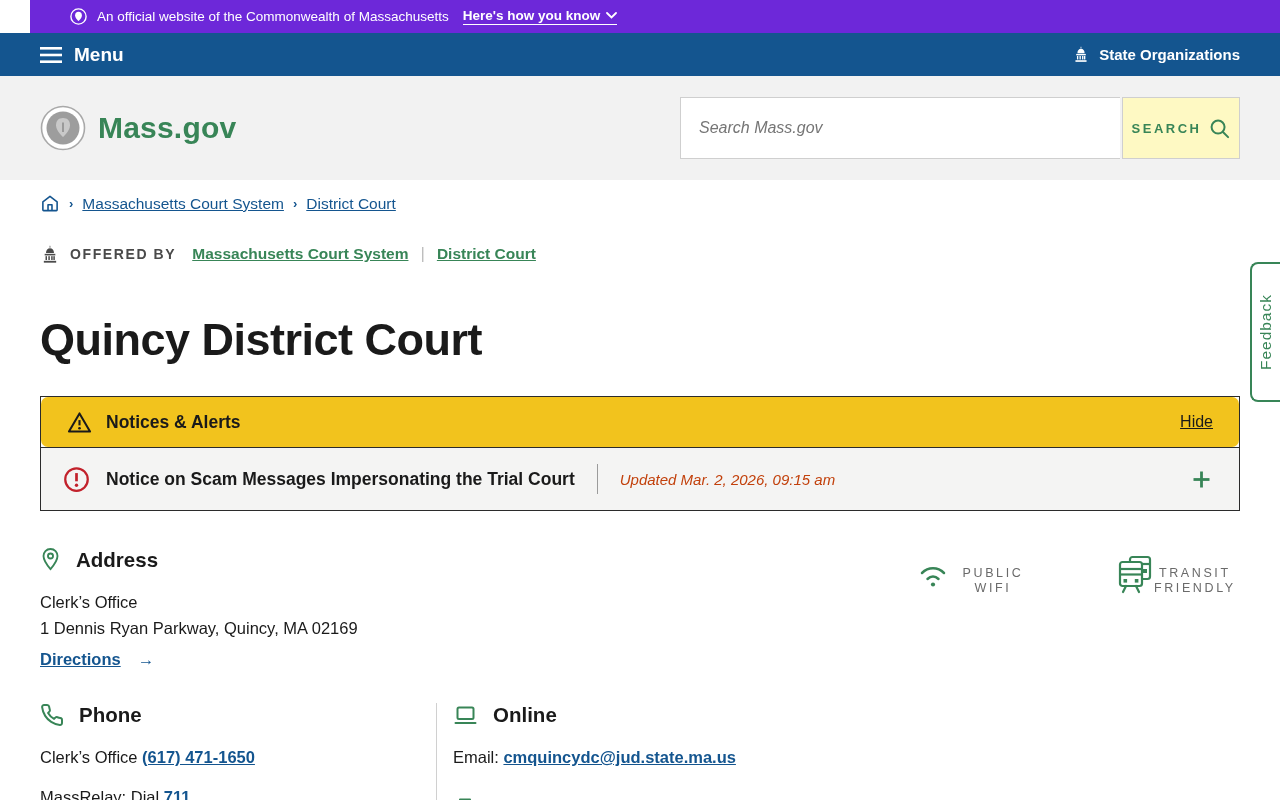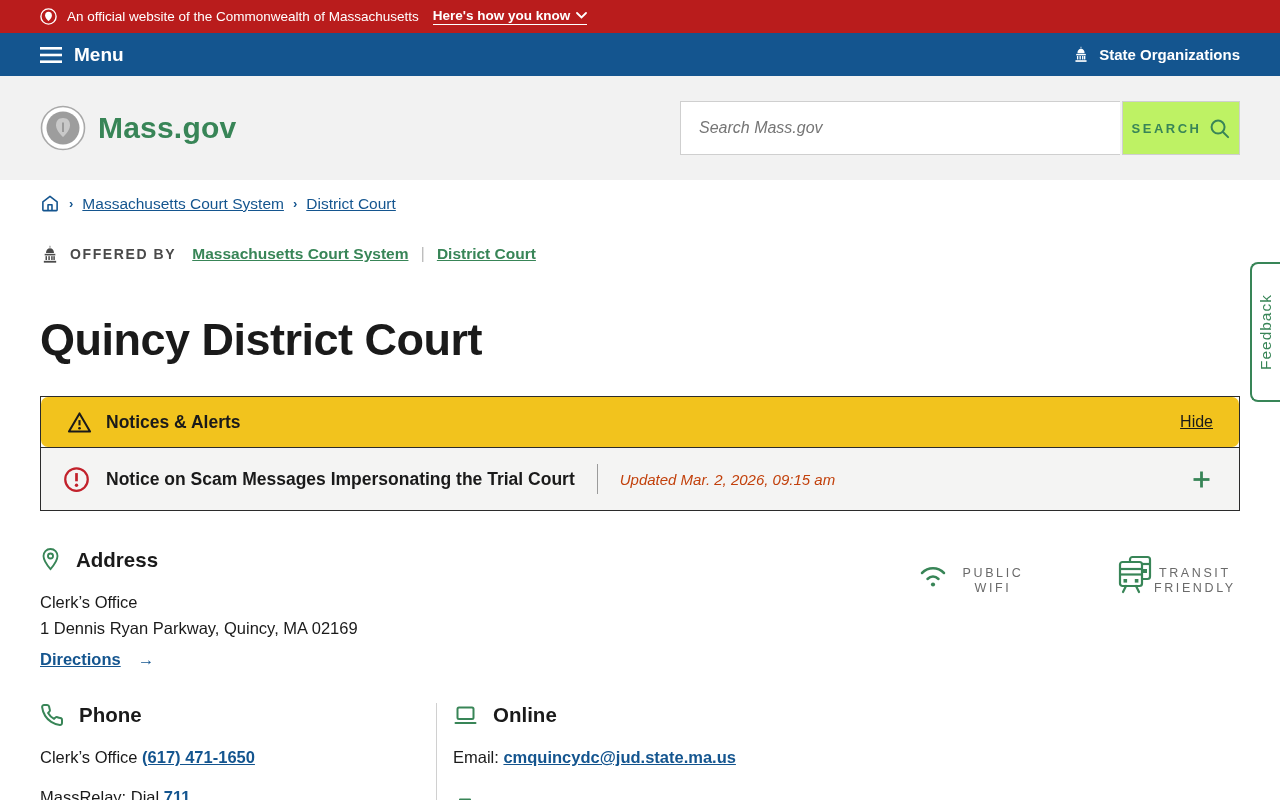--- a/index.html
+++ b/index.html
@@ -1,42 +1,42 @@
 <!DOCTYPE html>
 <html><head>
 <meta charset="utf-8">
 <style>
   * { margin:0; padding:0; box-sizing:border-box; }
   html,body { width:1280px; height:800px; overflow:hidden; background:#fff;
     font-family:"Liberation Sans", sans-serif; color:#1a1a1a; }
 
   
-  .gov-banner { height:33px; background:#b91c1c; display:flex; align-items:center;
-    padding:0 40px; color:#fff; font-size:13.5px; }
+  .gov-banner { height:33px; background:#6d28d9; display:flex; align-items:center;
+    padding:0 40px; color:#fff; font-size:13.5px;margin-left:30px; }
   .gov-banner .seal { margin-right:10px; display:flex; }
   .gov-banner .how { margin-left:14px; font-weight:bold; border-bottom:1px solid #fff;
     display:flex; align-items:center; gap:6px; cursor:pointer; padding-bottom:1px; }
 
   
   .main-nav { height:43px; background:#14558f; display:flex; align-items:center;
     justify-content:space-between; padding:0 40px; color:#fff; }
   .nav-left { display:flex; align-items:center; gap:12px; cursor:pointer; }
   .nav-left .menu-label { font-size:19px; font-weight:bold; }
   .nav-right { display:flex; align-items:center; gap:9px; cursor:pointer; font-size:15px; font-weight:bold; }
 
   
   .site-header { height:104px; background:#f2f2f2; display:flex; align-items:center;
     justify-content:space-between; padding:0 40px; }
   .logo { display:flex; align-items:center; gap:12px; cursor:pointer; }
   .logo-text { font-size:30px; font-weight:bold; color:#388557; letter-spacing:0.2px; }
-  .search-form { display:flex; align-items:stretch; height:54px; width:560px; }
+  .search-form { display:flex; align-items:stretch; height:62px; width:560px; }
   .search-input { flex:1; border:1px solid #cfcfcf; border-right:none; background:#fff;
     font-style:italic; font-size:16px; padding:0 18px; color:#1a1a1a; outline:none;
     font-family:"Liberation Sans", sans-serif; }
-  .search-btn { width:118px; background:#bef264; border:1px solid #cfcfcf; margin-left:2px;
+  .search-btn { width:118px; background:#fef9c3; border:1px solid #cfcfcf; margin-left:2px;
     display:flex; align-items:center; justify-content:center; gap:8px; cursor:pointer;
     color:#388557; font-size:13px; font-weight:bold; letter-spacing:2.5px;
     font-family:"Liberation Sans", sans-serif; }
 
   
   .content { padding:0 40px; }
 
   .breadcrumb { margin-top:14px; display:flex; align-items:center; gap:9px;
     font-size:15.5px; color:#14558f; }
   .breadcrumb a { color:#14558f; text-decoration:underline; cursor:pointer; }

